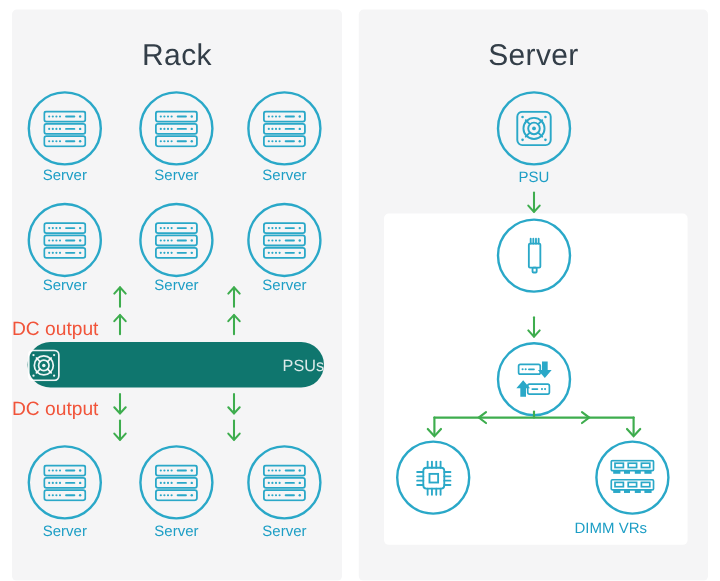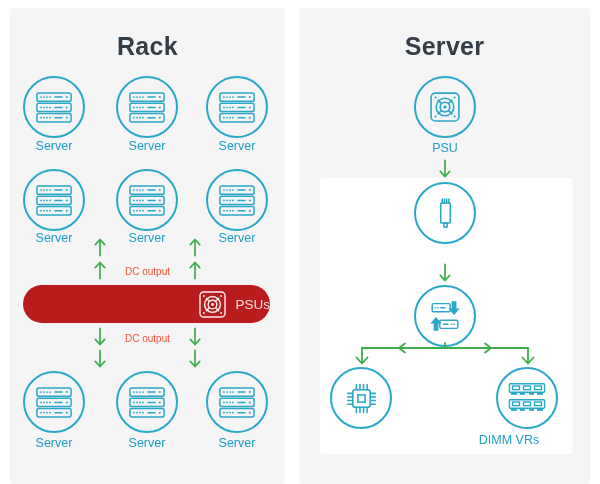--- a/index.html
+++ b/index.html
@@ -2,33 +2,33 @@
 <html><head>
 <meta charset="utf-8">
 <style>
   html,body{margin:0;padding:0;background:#fff;}
   .canvas{position:relative;width:600px;height:484px;background:#ffffff;
           font-family:"Liberation Sans", sans-serif;overflow:hidden;}
   .panel{position:absolute;top:8px;bottom:0;background:#F5F5F6;border-radius:4px;}
   #rack-panel{left:10px;width:275px;}
   #server-panel{left:299px;width:291px;}
   .panel-title{position:absolute;top:24px;left:0;width:100%;text-align:center;
-               font-size:25px;font-weight:bold;color:#333E48;letter-spacing:.3px;}
+               font-size:25px;font-weight:normal;color:#333E48;letter-spacing:.3px;}
   .circle{position:absolute;width:58px;height:58px;border:2px solid #2AA8C8;
           border-radius:50%;display:flex;align-items:center;justify-content:center;}
   .lbl{position:absolute;width:100px;text-align:center;font-size:12.5px;color:#1D9EC5;}
   .teal-ic{color:#2AA8C8;}
   .white-ic{color:rgba(255,255,255,0.92);}
   .green-ic{color:#3EAD4E;position:absolute;}
   .arrow{position:absolute;width:14px;height:19px;}
-  .dc-text{position:absolute;left:0;width:100%;text-align:center;
-           font-size:10px;color:#F1543A;}
+  .dc-text{position:absolute;left:0;width:100%;text-align:left;
+           font-size:16px;color:#F1543A;}
   #psu-bar{position:absolute;left:13px;top:277px;width:247px;height:38px;
-           background:#b91c1c;border-radius:19px;display:flex;align-items:center;
-           justify-content:flex-end;gap:9px;}
+           background:#0f766e;border-radius:19px;display:flex;align-items:center;
+           justify-content:space-between;gap:9px;}
   #psu-bar-label{font-size:13.5px;color:rgba(255,255,255,0.85);}
   #inner-card{position:absolute;left:21px;top:170px;width:253px;height:276px;
               background:#FFFFFF;border-radius:4px;}
   .branch{position:absolute;left:53px;top:333px;}
   svg{display:block;}
   .hidden-defs{position:absolute;width:0;height:0;overflow:hidden;}
 </style>
 </head>
 <body>
 

